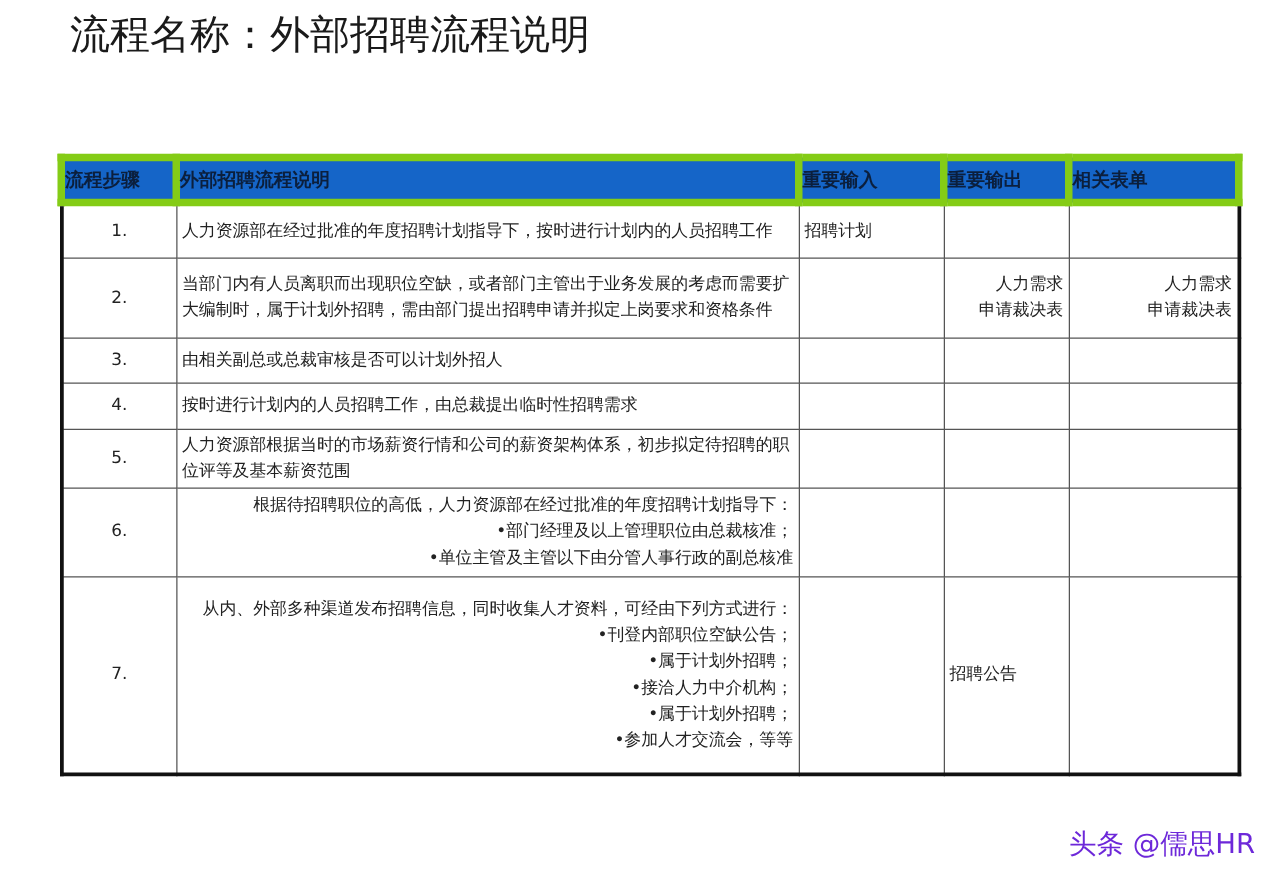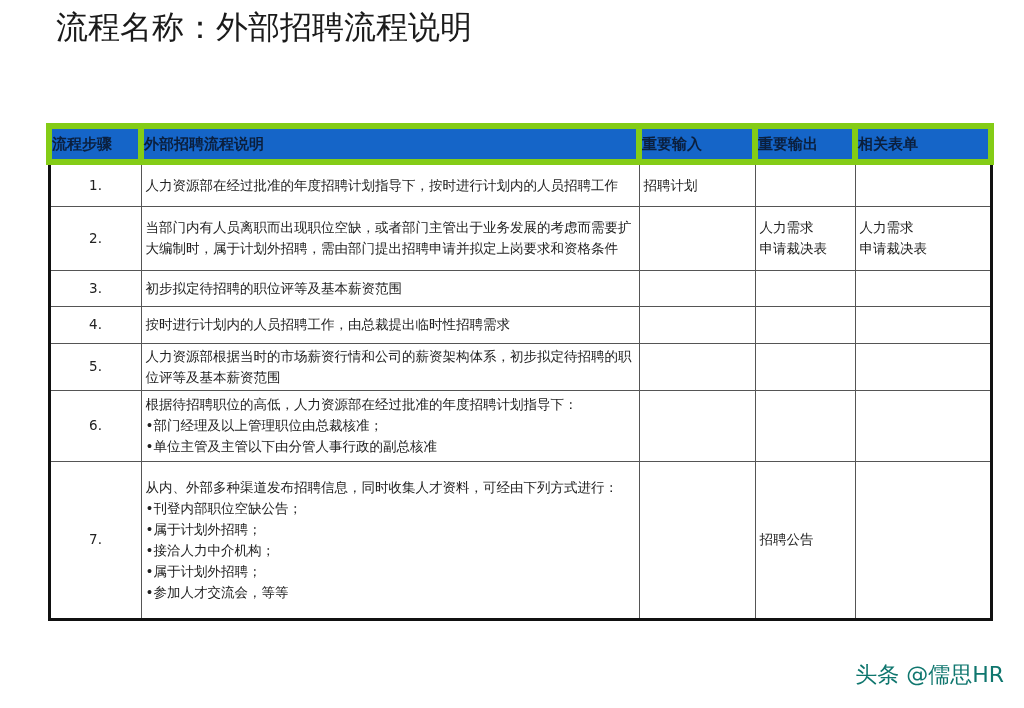--- a/index.html
+++ b/index.html
@@ -7,22 +7,22 @@
          font-family:"DejaVu Sans","Liberation Sans",sans-serif; color:#1a1a1a; }
   .title-block { position:absolute; left:56px; top:10px; }
   .title-line { font-size:32px; line-height:34px; color:#1a1a1a; white-space:nowrap; letter-spacing:0px; }
   table.proc { position:absolute; left:46px; top:123px; width:942px; border-collapse:collapse;
                border:3px solid #111; table-layout:fixed; }
   table.proc th { background:#1565c8; color:#0b1f3d; font-weight:bold; font-size:15px;
                   height:30px; border:6px solid #84cc16; text-align:left; padding:0; }
   table.proc td { border:1px solid #555; font-size:13.5px; line-height:21px; vertical-align:middle;
                   padding:2px 4px; color:#222; }
   td.step { text-align:center; }
-  .bullet { display:block; }
-  .watermark { position:absolute; right:20px; top:660px; font-size:22px; color:#0f766e; white-space:nowrap;margin-left:32px; }
+  .bullet { display:block;text-align:right; }
+  .watermark { position:absolute; right:20px; top:660px; font-size:22px; color:#6d28d9; white-space:nowrap;margin-left:32px; }
 </style>
 </head>
 <body>
 
 <div class="title-block">
   <div class="title-line"><span>流程名称：</span><span>外部招聘流程说明</span></div>
 </div>
 
 <table class="proc">
   <colgroup>
@@ -57,21 +57,21 @@
           <span class="bullet">人力需求</span>
           <span class="bullet">申请裁决表</span>
         </td>
       <td>
           <span class="bullet">人力需求</span>
           <span class="bullet">申请裁决表</span>
         </td>
     </tr>
     <tr style="height:36px">
       <td class="step">3.</td>
-      <td>初步拟定待招聘的职位评等及基本薪资范围</td>
+      <td>由相关副总或总裁审核是否可以计划外招人</td>
       <td></td>
         <td></td>
         <td></td>
     </tr>
     <tr style="height:37px">
       <td class="step">4.</td>
       <td>按时进行计划内的人员招聘工作，由总裁提出临时性招聘需求</td>
       <td></td>
         <td></td>
         <td></td>

